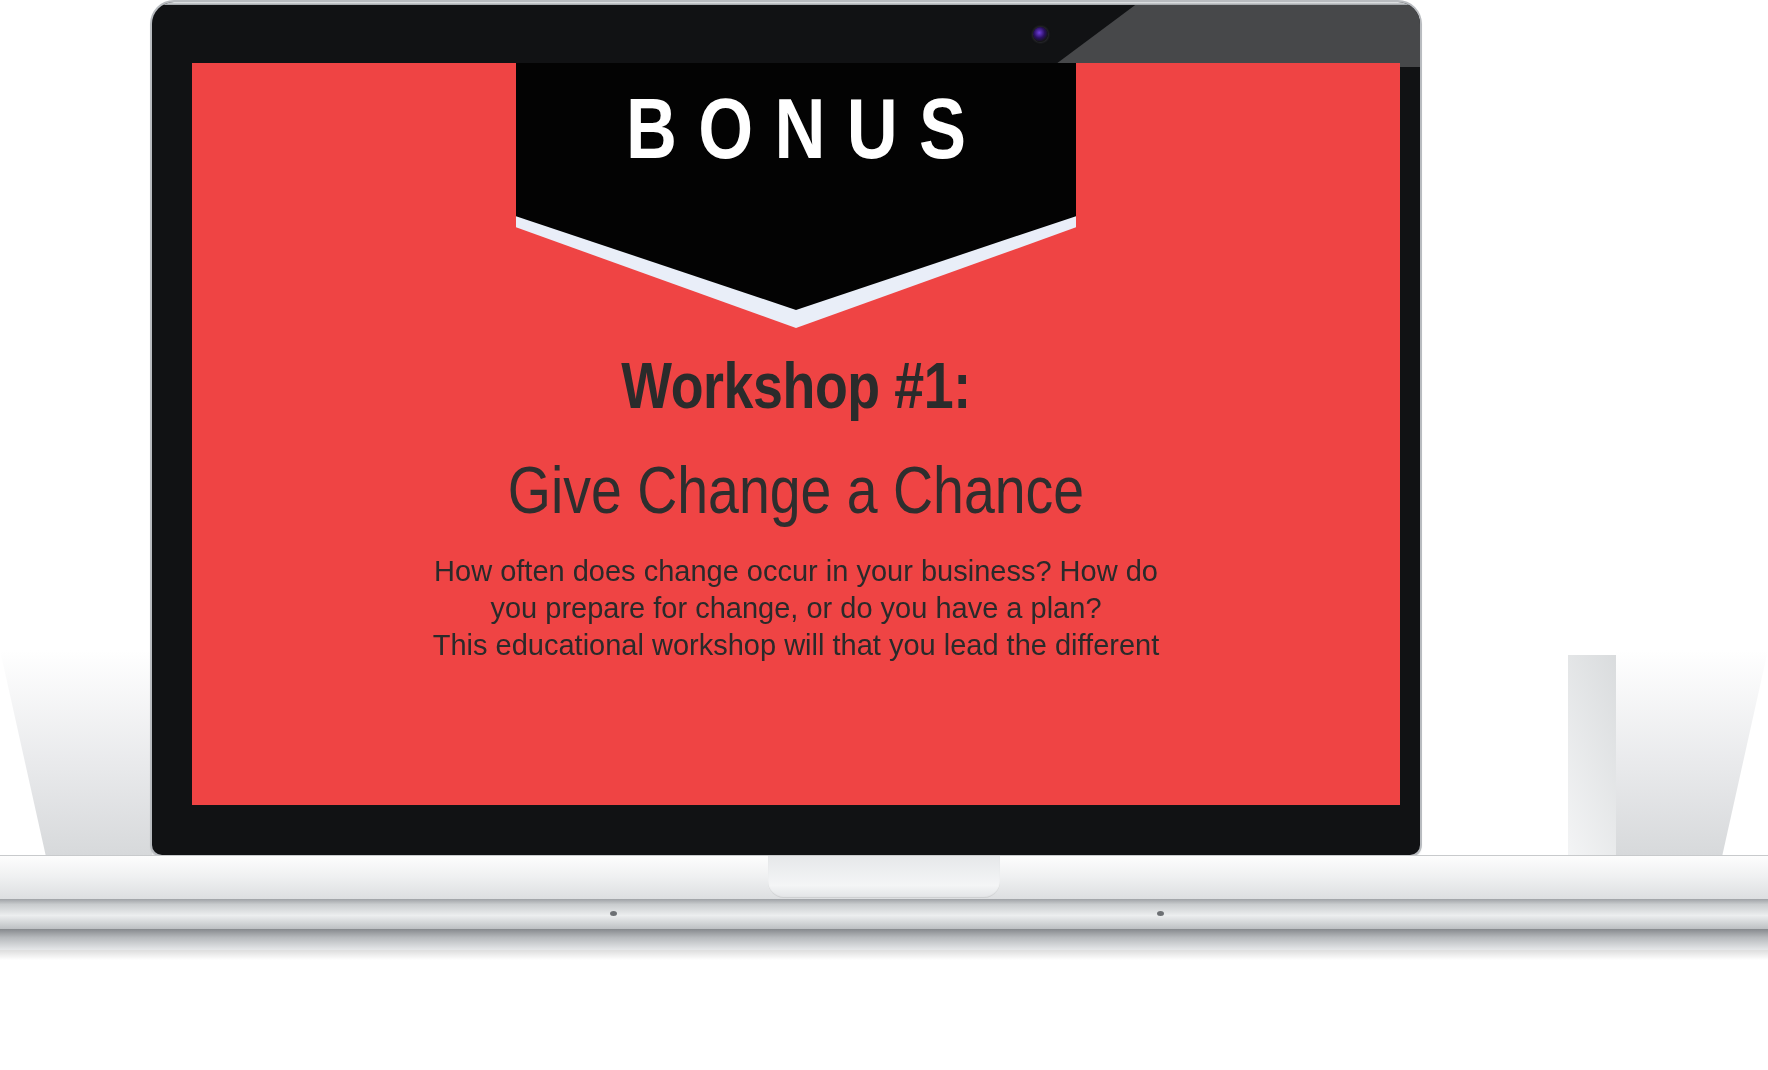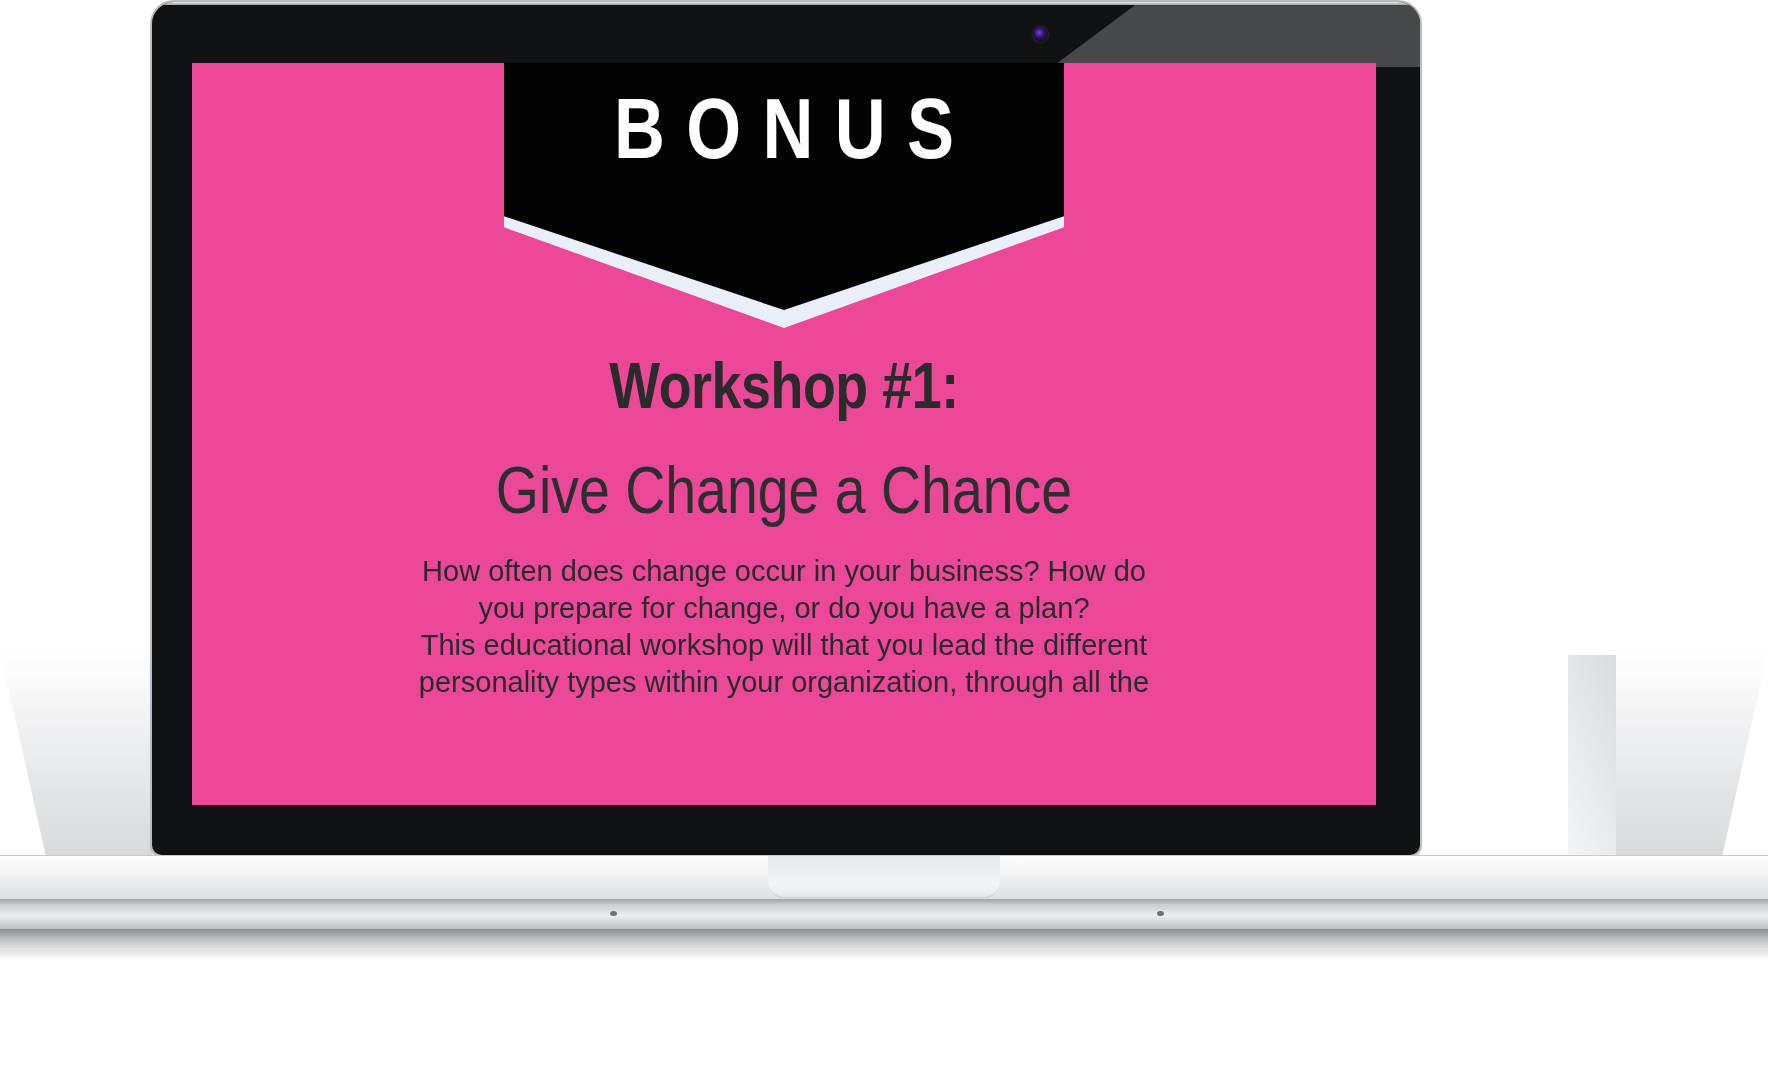--- a/index.html
+++ b/index.html
@@ -94,22 +94,23 @@
     box-shadow: 0 0 2px 1px rgba(120,120,130,0.25);
   }
 
   
   #screen {
     position: absolute;
     left: 40px;
     top: 61px;
     width: 1184px;
     height: 742px;
-    background: #ec4899;
+    background: #ef4444;
     overflow: hidden;
+    padding-left: 24px;
   }
 
   
   #banner-wrap {
     position: absolute;
     left: 50%;
     top: 0;
     transform: translateX(-50%);
     width: 560px;
     height: 265px;
@@ -292,21 +293,20 @@
 
       <div id="title-block">
         <h1 id="workshop-title">Workshop #1:</h1>
         <h2 id="workshop-subtitle">Give Change a Chance</h2>
       </div>
 
       <div id="body-copy">
         <span class="ln">How often does change occur in your business? How do</span>
         <span class="ln">you prepare for change, or do you have a plan?</span>
         <span class="ln">This educational workshop will that you lead the different</span>
-        <span class="ln">personality types within your organization, through all the</span>
       </div>
 
     </div>
   </div>
 
   <div id="base-shadow"></div>
 
   <div id="base">
     <div id="base-top">
       <div id="base-notch"></div>

